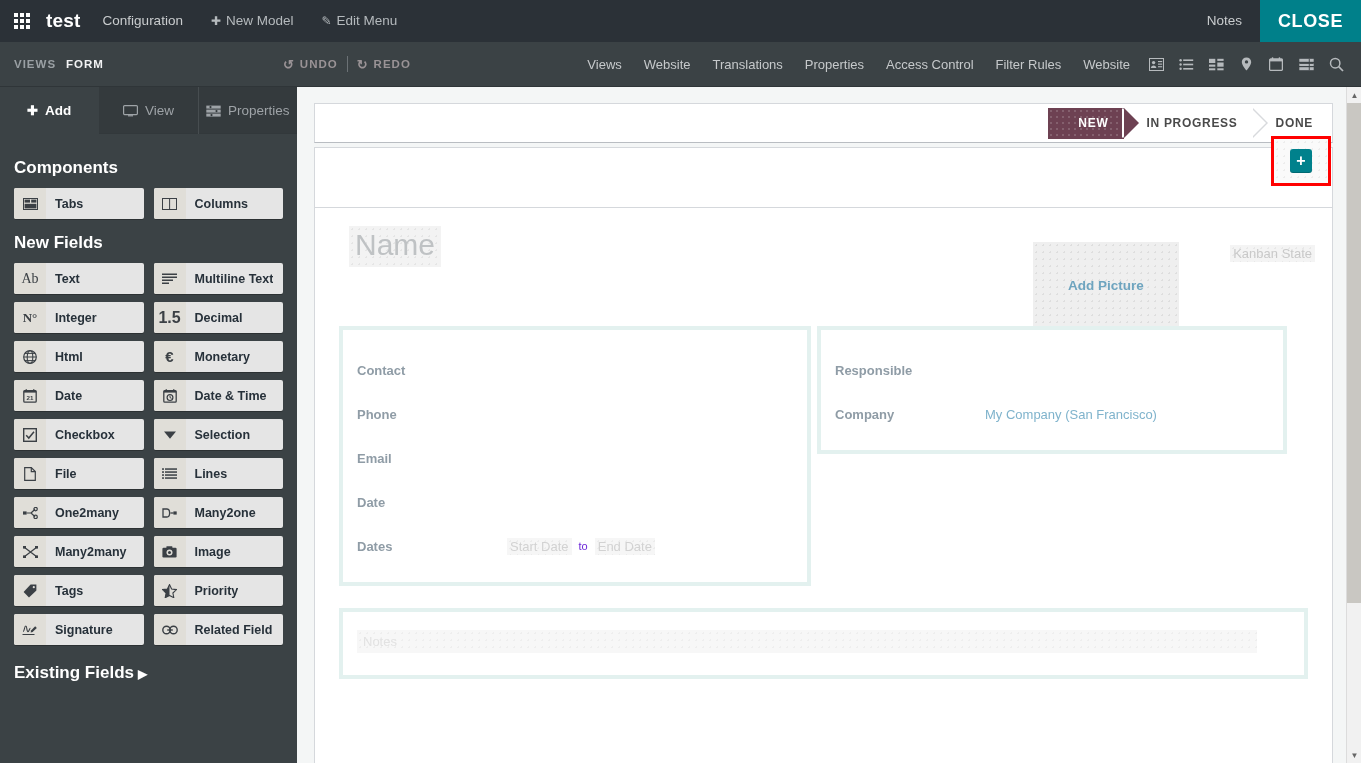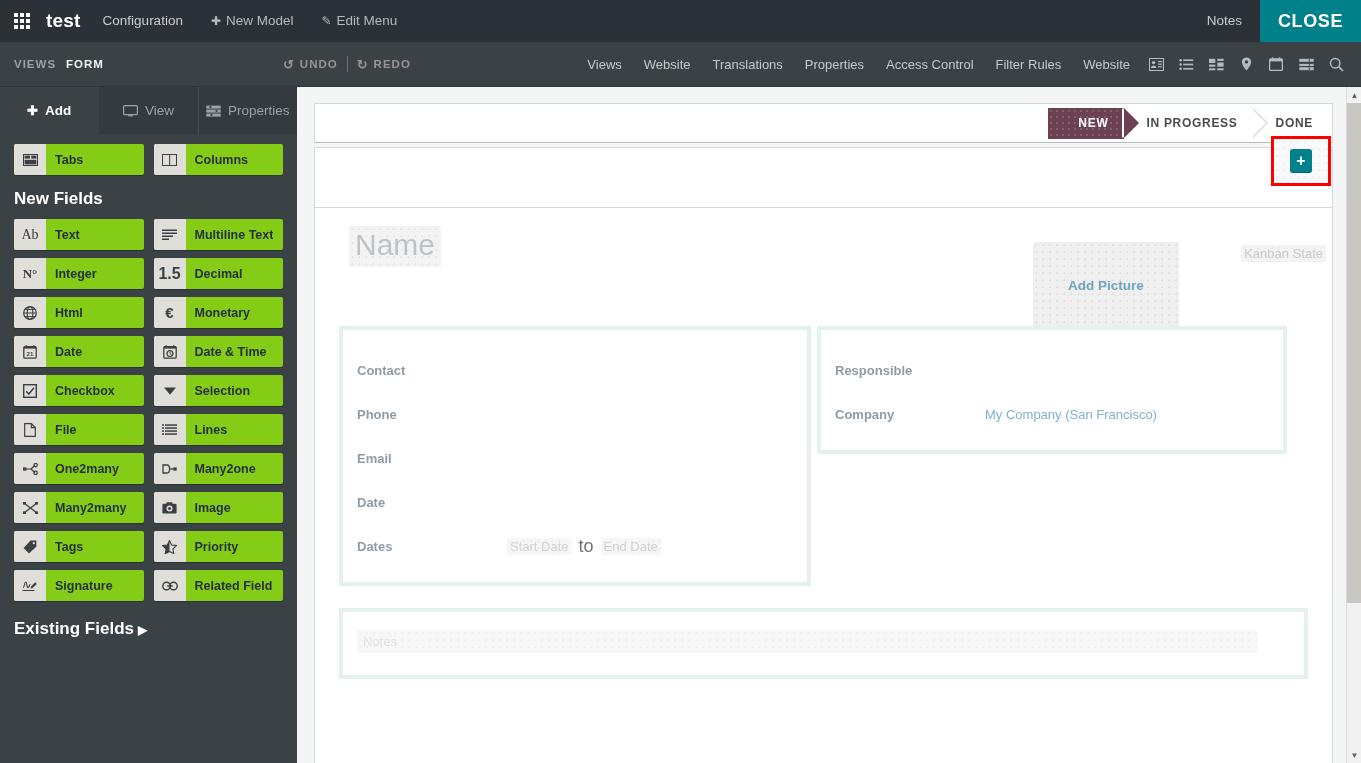--- a/index.html
+++ b/index.html
@@ -132,21 +132,21 @@
     margin: 14px 0 10px 0;
   }
   .chips {
     display: grid;
     grid-template-columns: 1fr 1fr;
     gap: 8px 10px;
   }
   .chip {
     display: flex; align-items: stretch;
     height: 31px;
-    background: #84cc16;
+    background: #e5e5e5;
     border-radius: 2px;
     overflow: hidden;
     cursor: pointer;
     box-shadow: 0 1px 0 rgba(0,0,0,.25);
   }
   .chip .cic {
     width: 32px; min-width: 32px;
     background: #e0ded8;
     display: flex; align-items: center; justify-content: center;
     color: #3b4045; font-size: 13px;
@@ -270,21 +270,21 @@
     position: absolute; right: 153px; top: 34px;
     width: 146px; height: 87px;
     background: #efefef;
     background-image: radial-gradient(rgba(0,0,0,.07) 1px, transparent 1px);
     background-size: 7px 7px;
     display: flex; align-items: center; justify-content: center;
     cursor: pointer;
   }
   .pic-box span { color: #6ea4bf; font-size: 13.5px; font-weight: bold; }
   .kanban-state {
-    position: absolute; right: 6px; top: 37px;
+    position: absolute; right: 17px; top: 37px;
     color: #c9c9c9; font-size: 13px;
     background: #f4f4f4;
     background-image: radial-gradient(rgba(0,0,0,.05) 1px, transparent 1px);
     background-size: 7px 7px;
     padding: 1px 3px;
     cursor: pointer;
     margin-left: 39px;
   }
 
   .groups {
@@ -313,21 +313,21 @@
   .fvalue.link { cursor: pointer; }
   .ph {
     color: #d2d2d2;
     background: #f6f6f6;
     background-image: radial-gradient(rgba(0,0,0,.04) 1px, transparent 1px);
     background-size: 7px 7px;
     padding: 1px 3px;
     font-size: 13px;
     cursor: pointer;
   }
-  .to-word { color: #737373; font-size: 18px; padding: 0 7px; }
+  .to-word { color: #6d28d9; font-size: 11px; padding: 0 7px; }
 
   .notes-group {
     margin: 22px 24px 0 24px;
     border: 4px solid #e3f1ef;
     background: #ffffff;
     padding: 18px 14px 22px 14px;
   }
   .notes-ph {
     display: block;
     color: #e2e2e2;
@@ -508,20 +508,21 @@
               <circle cx="4.5" cy="2.1" r="1.1" fill="#343a3d"></circle>
               <circle cx="10.5" cy="6.1" r="1.1" fill="#343a3d"></circle>
               <circle cx="5.5" cy="10.1" r="1.1" fill="#343a3d"></circle>
             </svg>
         </span>
         <span>Properties</span>
       </div>
     </div>
 
     <div class="side-body">
+      <div class="side-head">Components</div>
       <div class="chips">
         <div class="chip">
           <div class="cic">
             <svg width="15" height="12" viewBox="0 0 15 12">
                 <rect x="0.5" y="0.5" width="14" height="11" fill="none" stroke="currentColor" stroke-width="1"></rect>
                 <rect x="1.6" y="1.6" width="5.4" height="3" fill="currentColor"></rect>
                 <rect x="8.2" y="1.6" width="5.2" height="3" fill="currentColor"></rect>
                 <rect x="1.6" y="5.8" width="11.8" height="4.6" fill="currentColor"></rect>
               </svg>
           </div>

